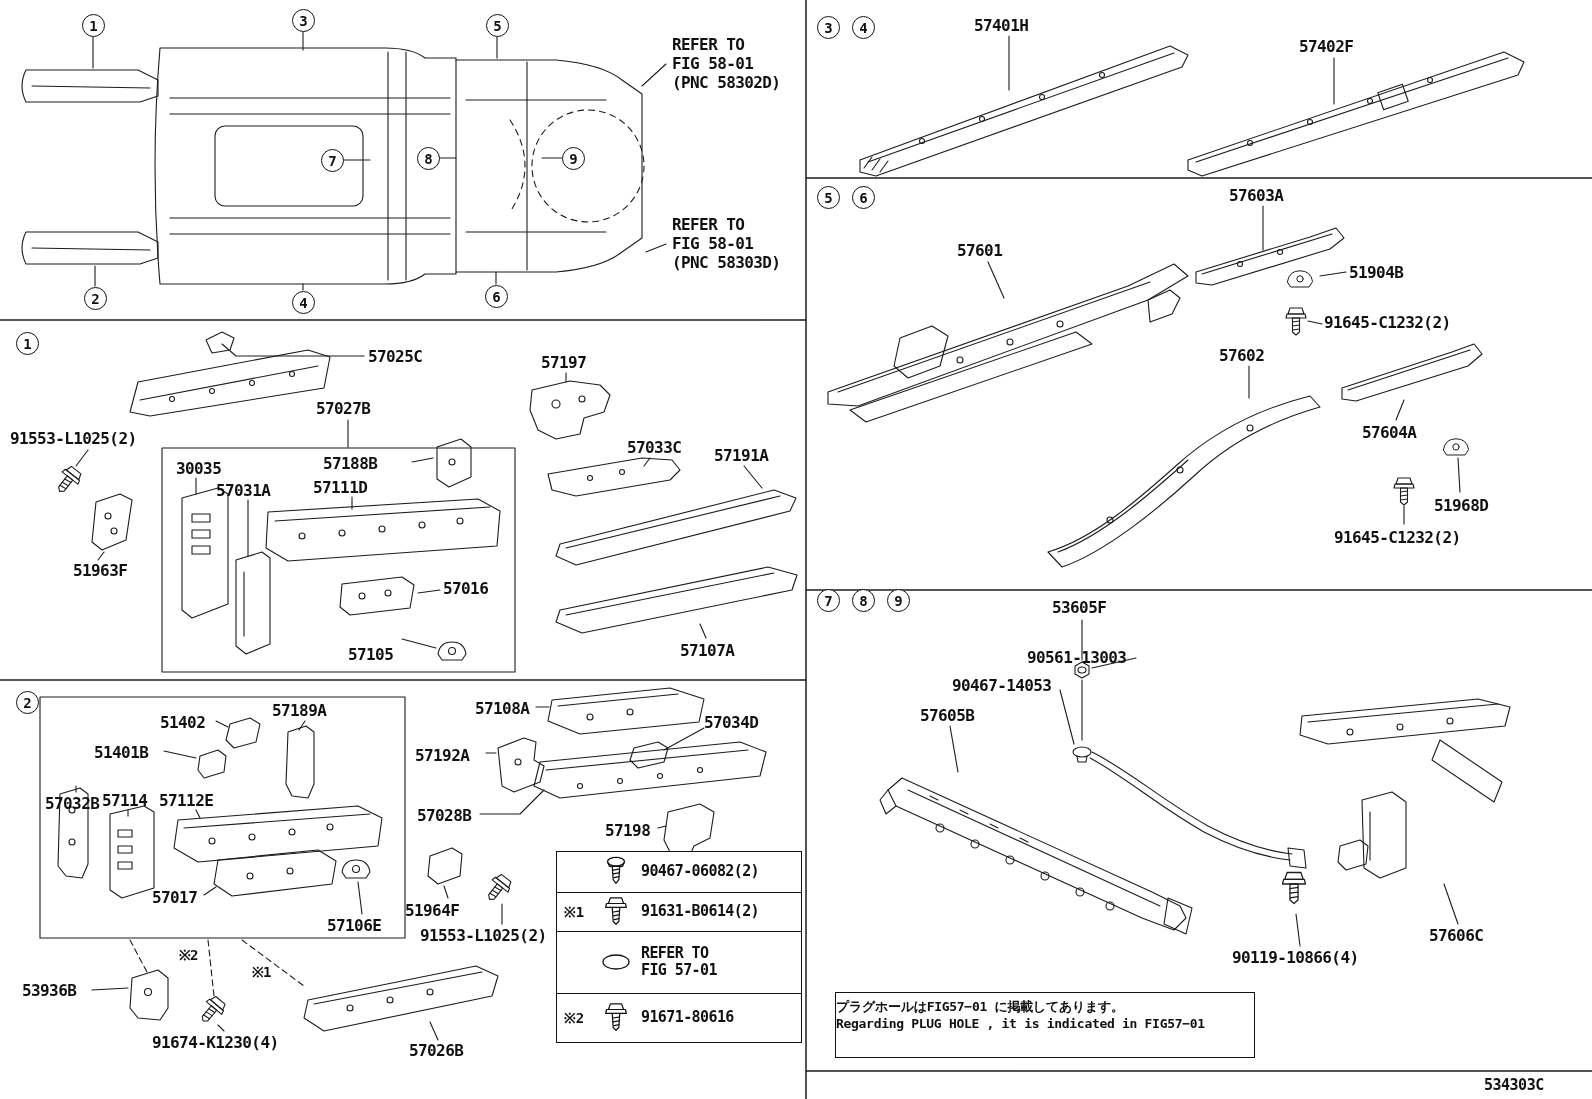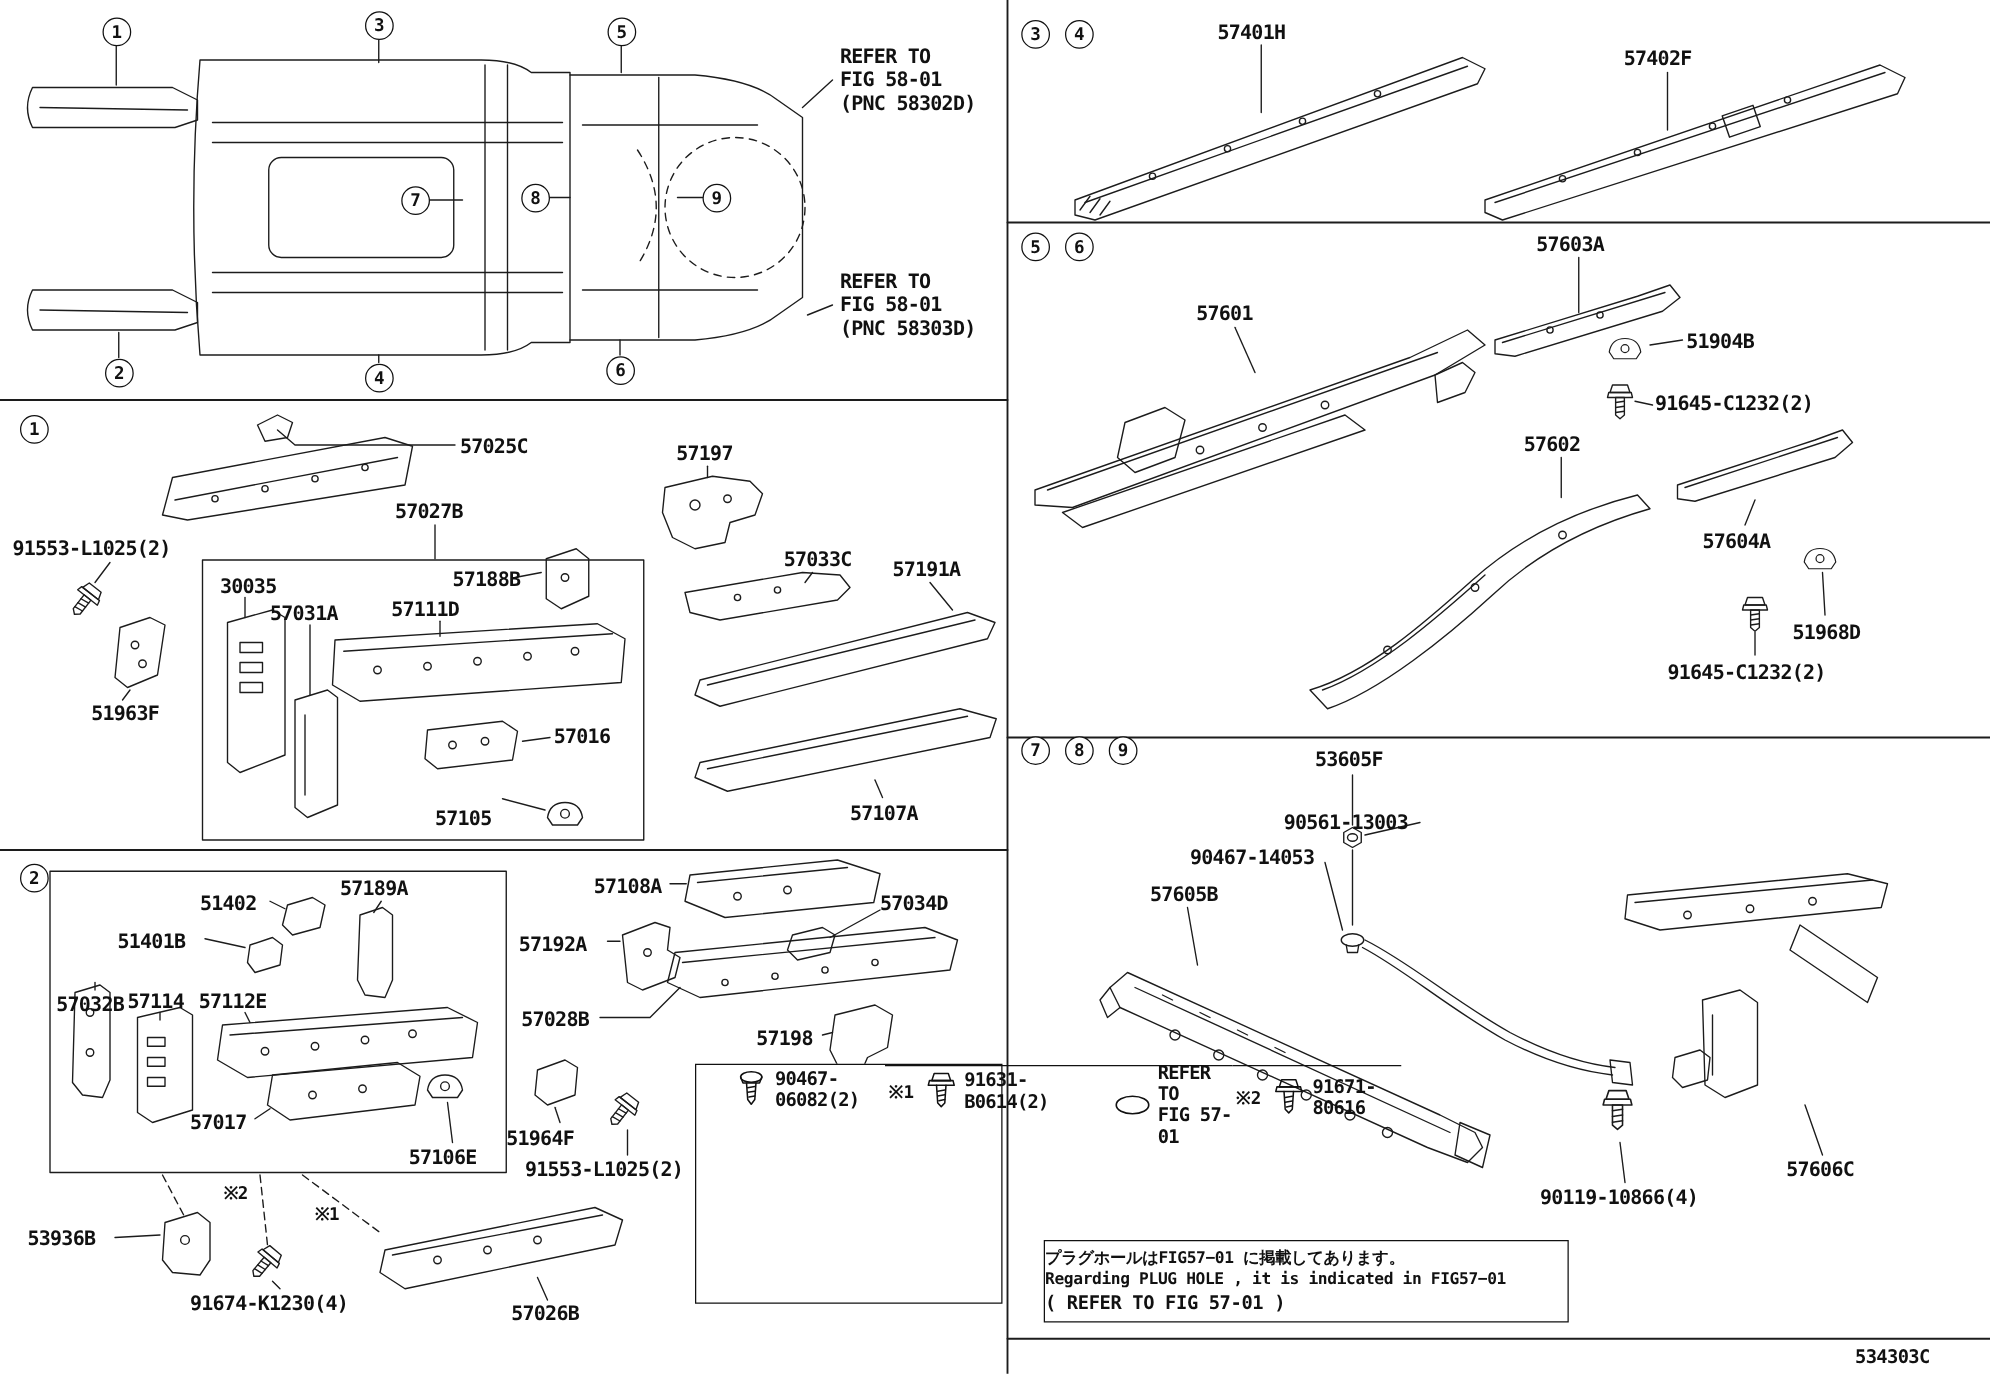--- a/index.html
+++ b/index.html
@@ -24,21 +24,21 @@
     border:1.6px solid #111; border-radius:50%;
     display:flex; align-items:center; justify-content:center;
     font-size:14px; font-weight:bold;
   }
   .refer {
     position:absolute; z-index:2; font-size:16px; font-weight:bold;
     white-space:pre-line; line-height:19px; letter-spacing:-0.6px;
   }
   .legend {
     position:absolute; z-index:2; border:1.5px solid #111; background:#fff;
-    display:flex; 
+    display:flex; flex-direction:column;
   }
   .legend-row { display:flex; align-items:center; border-top:1px solid #111; }
   .legend-row:first-child { border-top:none; }
   .lg-mark { width:34px; text-align:center; font-size:14px; font-weight:bold; }
   .lg-icon { width:50px; display:flex; justify-content:center; }
   .lg-label { font-size:15px; font-weight:bold; white-space:pre-line; line-height:17px; letter-spacing:-0.6px; }
   .lgsvg * { stroke:#111; fill:none; stroke-width:1.3; stroke-linejoin:round; stroke-linecap:round; }
   .note-box {
     position:absolute; z-index:2; border:1.5px solid #111; background:#fff;
     padding-top:5px;
@@ -430,21 +430,21 @@
   <div class="refer" style="left:672px;top:215px">REFER TO
 FIG 58-01
 (PNC 58303D)</div>
 
   <div class="lbl" style="left:368px;top:347px">57025C</div>
   <div class="lbl" style="left:316px;top:399px">57027B</div>
   <div class="lbl" style="left:10px;top:429px">91553-L1025(2)</div>
   <div class="lbl" style="left:73px;top:561px">51963F</div>
   <div class="lbl" style="left:176px;top:459px">30035</div>
   <div class="lbl" style="left:216px;top:481px">57031A</div>
-  <div class="lbl" style="left:362px;top:454px">57188B</div>
+  <div class="lbl" style="left:323px;top:454px">57188B</div>
   <div class="lbl" style="left:313px;top:478px">57111D</div>
   <div class="lbl" style="left:443px;top:579px">57016</div>
   <div class="lbl" style="left:348px;top:645px">57105</div>
   <div class="lbl" style="left:541px;top:353px">57197</div>
   <div class="lbl" style="left:627px;top:438px">57033C</div>
   <div class="lbl" style="left:714px;top:446px">57191A</div>
   <div class="lbl" style="left:680px;top:641px">57107A</div>
 
   <div class="lbl" style="left:160px;top:713px">51402</div>
   <div class="lbl" style="left:272px;top:701px">57189A</div>
@@ -535,18 +535,17 @@
   <div class="lbl" style="left:1052px;top:598px">53605F</div>
   <div class="lbl" style="left:1027px;top:648px">90561-13003</div>
   <div class="lbl" style="left:952px;top:676px">90467-14053</div>
   <div class="lbl" style="left:920px;top:706px">57605B</div>
   <div class="lbl" style="left:1232px;top:948px">90119-10866(4)</div>
   <div class="lbl" style="left:1429px;top:926px">57606C</div>
 
   <div class="note-box" style="left:835px;top:992px;width:420px;height:66px">
     <div class="note-line">プラグホールはFIG57−01 に掲載してあります。</div>
     <div class="note-line">Regarding PLUG HOLE , it is indicated in FIG57−01</div>
-    <div class="note-line big">( REFER TO FIG 57-01 )</div>
   </div>
 
   <div class="code" style="left:1484px;top:1076px">534303C</div>
 
 </div>
 
 </body></html>

